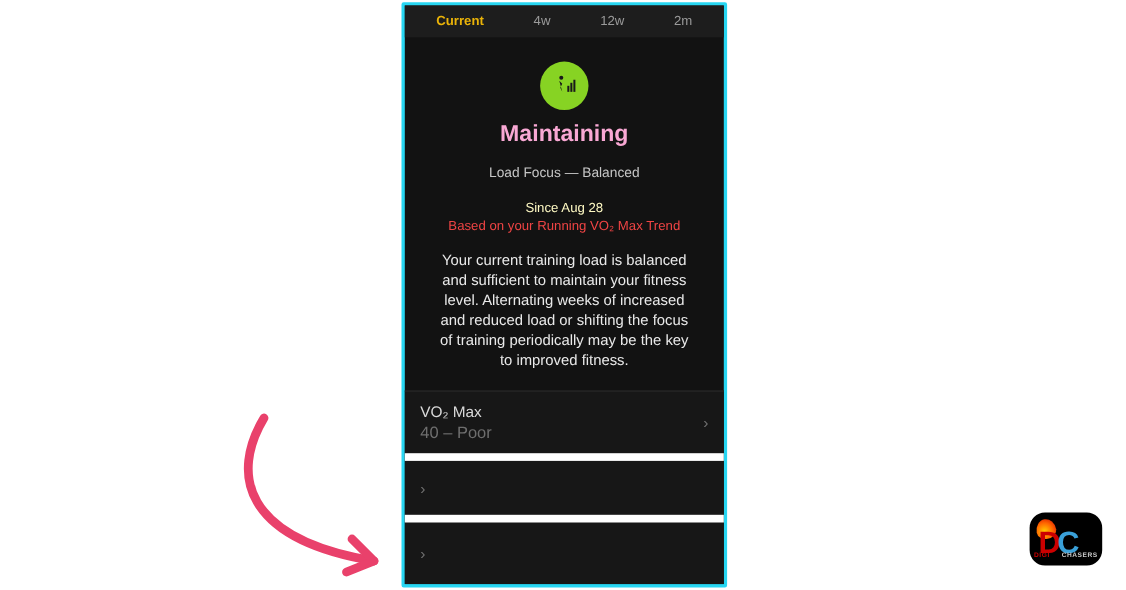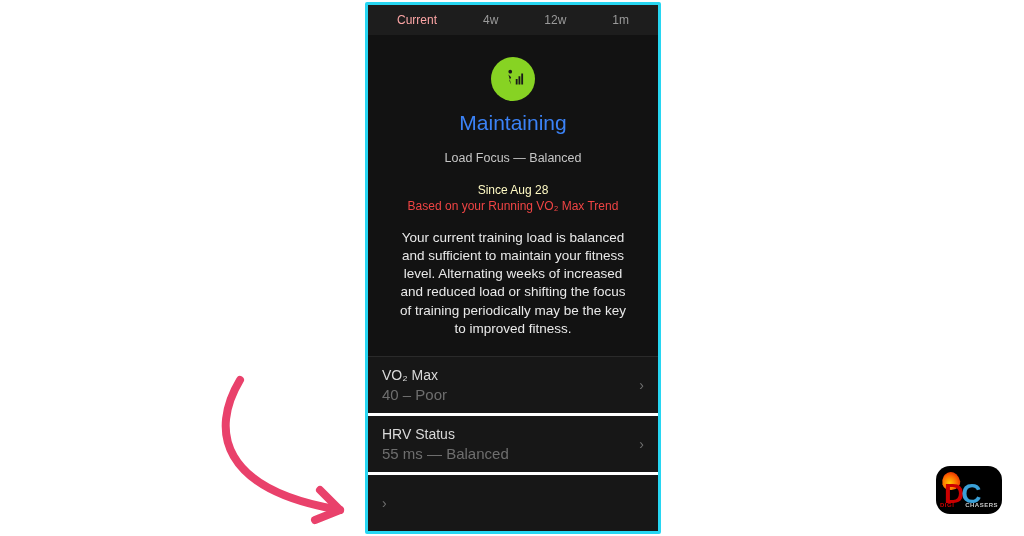--- a/index.html
+++ b/index.html
@@ -28,40 +28,40 @@
     display: flex;
     height: 30px;
     background: #1d1d1d;
     font-size: 12px;
     align-items: center;
     justify-content: space-around;
     color: #9a9a9a;
     padding: 0 6px;
   }
   .tab { padding: 4px 10px; cursor: pointer; }
-  .tab.active { color: #fca5a5; font-weight: 400; }
+  .tab.active { color: #eab308; font-weight: 700; }
   .badge-wrap {
     display: flex;
     flex-direction: column;
     align-items: center;
     padding-top: 22px;
     text-align: center;
   }
   .badge {
     width: 44px; height: 44px;
     border-radius: 50%;
     background: #87d323;
     display: flex; align-items: center; justify-content: center;
   }
   .badge svg { width: 22px; height: 22px; fill: #1a1a1a; }
   .status-title {
     margin-top: 10px;
     font-size: 21px;
-    font-weight: 400;
-    color: #3b82f6;
+    font-weight: 700;
+    color: #f9a8d4;
   }
   .load-focus {
     margin-top: 16px;
     font-size: 12.5px;
     color: #c6c6c6;
   }
   .since {
     margin-top: 18px;
     font-size: 12px;
     color: #fef9c3;
@@ -81,21 +81,21 @@
   }
   .list {
     margin-top: 18px;
     border-top: 1px solid #2a2a2a;
     background: #171717;
     flex: 1;
     display: flex; flex-direction: column;
   }
   .row {
     padding: 10px 14px 10px 14px;
-    border-bottom: 3px solid #ffffff;
+    border-bottom: 7px solid #ffffff;
     display: flex;
     align-items: center;
     justify-content: space-between;
     cursor: pointer;
     min-height: 56px;
   }
   .row:last-child { border-bottom: none; }
   .row-left { display: flex; flex-direction: column; gap: 3px; }
   .row-title { font-size: 14px; color: #d9d9d9; }
   .row-sub { font-size: 15px; color: #6e6e6e; }
@@ -162,21 +162,21 @@
 </style>
 </head>
 <body>
 
 <div class="phone">
 
   <div class="tabs">
     <div class="tab active">Current</div>
     <div class="tab">4w</div>
     <div class="tab">12w</div>
-    <div class="tab">1m</div>
+    <div class="tab">2m</div>
   </div>
 
   <div class="badge-wrap">
     <div class="badge">
       <svg viewBox="0 0 24 24">
         <circle cx="9" cy="4" r="2"></circle>
         <path d="M7 7l3 3-2 4 2 4M10 10l4 2"></path>
         <rect x="15" y="12" width="2" height="6"></rect>
         <rect x="18" y="9" width="2" height="9"></rect>
         <rect x="21" y="6" width="2" height="12"></rect>
@@ -191,24 +191,20 @@
 
   <div class="list">
     <div class="row">
       <div class="row-left">
         <div class="row-title">VO₂ Max</div>
         <div class="row-sub">40 – Poor</div>
       </div>
       <div class="chevron">›</div>
     </div>
     <div class="row">
-      <div class="row-left">
-        <div class="row-title">HRV Status</div>
-        <div class="row-sub">55 ms — Balanced</div>
-      </div>
       <div class="chevron">›</div>
     </div>
     <div class="row">
       <div class="chevron">›</div>
     </div>
   </div>
 
 </div>
 
 <svg class="arrow" viewBox="0 0 210 170">

